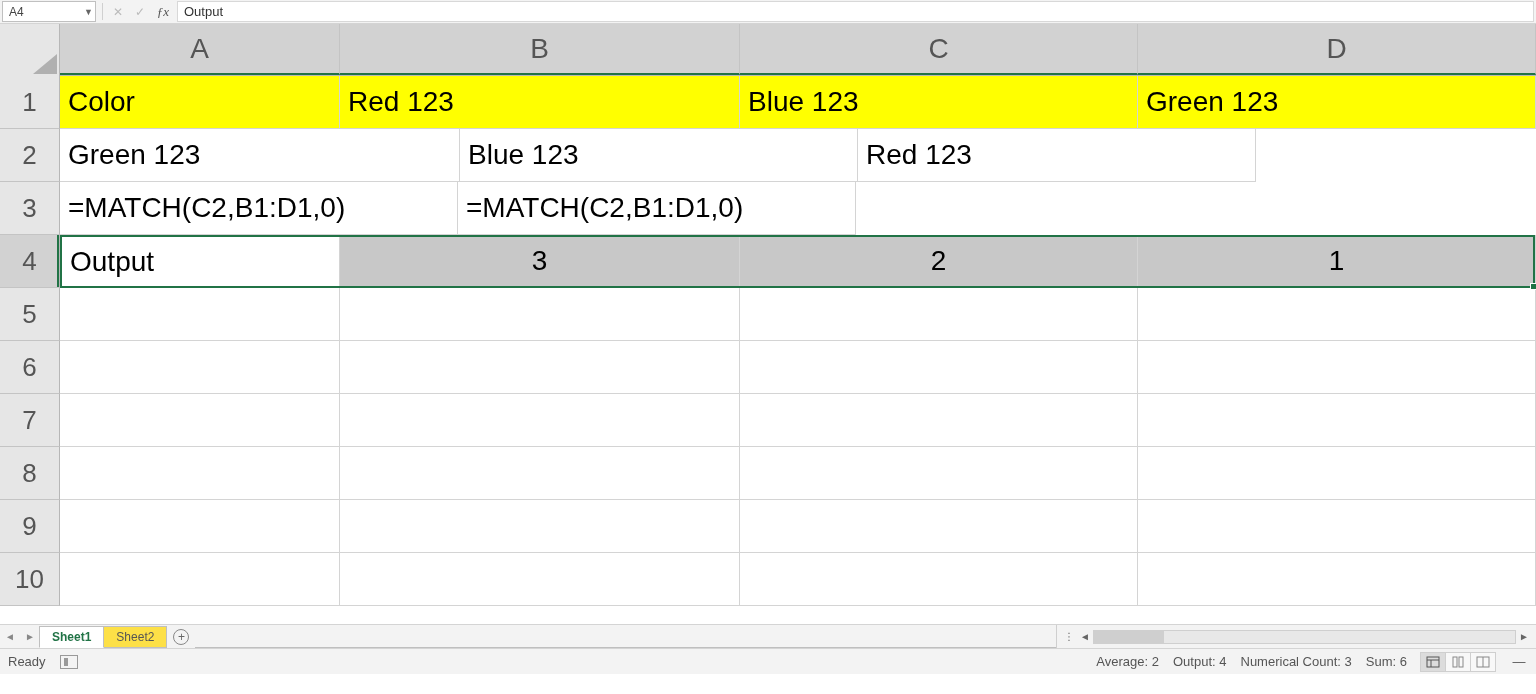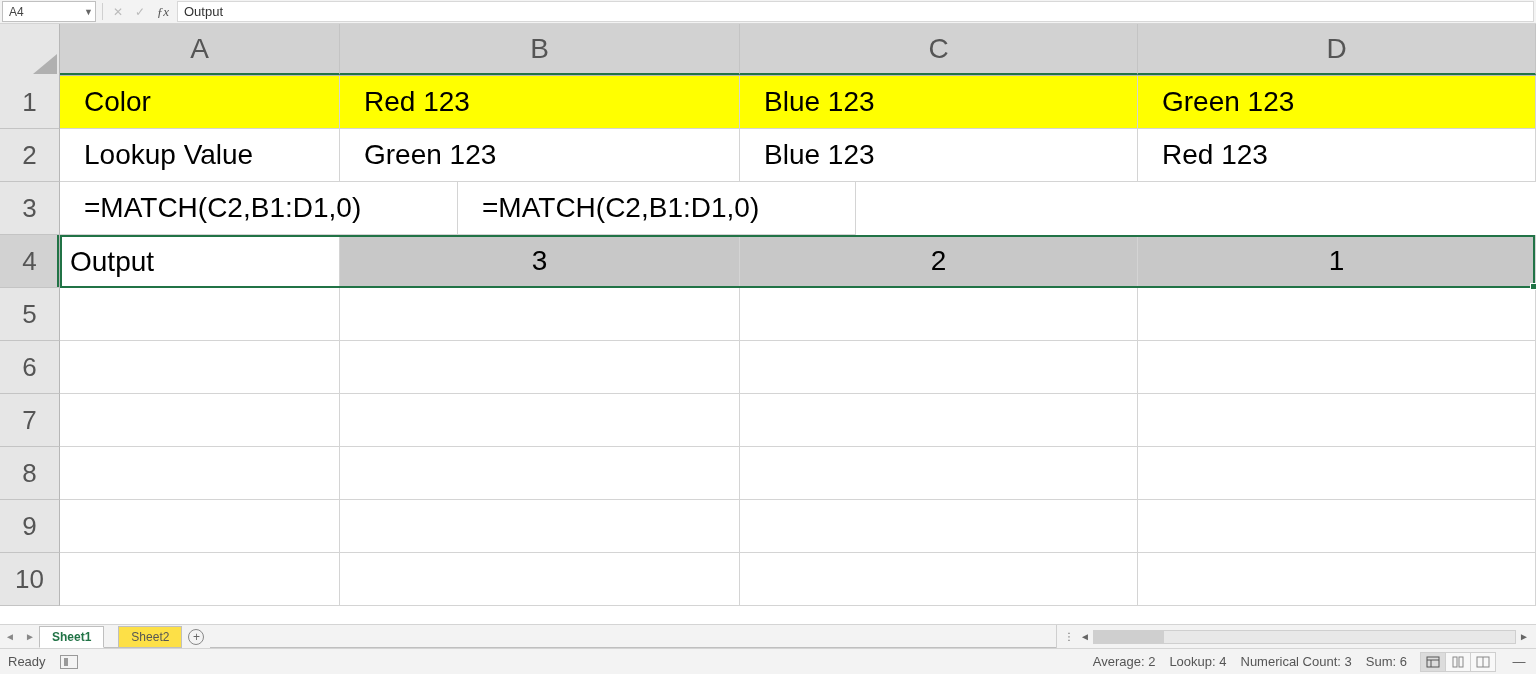--- a/index.html
+++ b/index.html
@@ -100,21 +100,21 @@
     font-size: 26px; color: #555;
   }
   .row-head.sel { background: #d2d2d2; box-shadow: inset -2px 0 0 #217346; }
   .cell {
     border-right: 1px solid #d4d4d4;
     border-bottom: 1px solid #d4d4d4;
     display: flex; align-items: center;
     font-size: 28px;
     font-family: "Comic Sans MS", cursive, sans-serif;
     color: #000;
-    padding: 0 24px;
+    padding: 0 8px;
     overflow: hidden;
     white-space: nowrap;
   }
   .cell.center { justify-content: center; }
   .cell.yellow { background: #ffff00; }
   .cell.selfill { background: #c8c8c8; }
 
   
   .selection {
     position: absolute;
@@ -140,21 +140,21 @@
     background: #f3f3f3;
     border-top: 1px solid #d4d4d4;
     display: flex;
     align-items: stretch;
     font-size: 12px;
     color: #444;
     position: relative;
   }
   .tab-nav { width: 40px; display:flex; align-items:center; justify-content:space-around; color:#888;}
   .tab-nav span { font-size: 10px; }
-  .tabs { display:flex; align-items:flex-end; gap:15px; border-bottom:1px solid #bfbfbf; flex:0 0 auto;}
+  .tabs { display:flex; align-items:flex-end; gap:0; border-bottom:1px solid #bfbfbf; flex:0 0 auto;}
   .sheet-tab {
     padding: 3px 12px 3px 12px;
     background: #fde047;
     border: 1px solid #bfbfbf;
     border-bottom: none;
     margin-left: -1px;
     color: #555;
     font-size: 12px;
   }
   .sheet-tab.active {
@@ -261,23 +261,20 @@
         </div>
       <div class="cell yellow" style="width:398px">
           <span>Green 123</span>
         </div>
     </div>
 
     <div class="row">
       <div class="row-head">
           <span>2</span>
         </div>
-      <div class="cell" style="width:280px">
-          <span>Lookup Value</span>
-        </div>
       <div class="cell" style="width:400px">
           <span>Green 123</span>
         </div>
       <div class="cell" style="width:398px">
           <span>Blue 123</span>
         </div>
       <div class="cell" style="width:398px">
           <span>Red 123</span>
         </div>
     </div>
@@ -400,21 +397,21 @@
 
 <div class="status-bar">
   <span>Ready</span>
   <span class="macro-icon"></span>
   <span class="spacer"></span>
   <span>
     <span>Average:</span>
     <span>2</span>
   </span>
   <span>
-    <span>Lookup:</span>
+    <span>Output:</span>
     <span>4</span>
   </span>
   <span>
     <span>Numerical Count:</span>
     <span>3</span>
   </span>
   <span>
     <span>Sum:</span>
     <span>6</span>
   </span>

